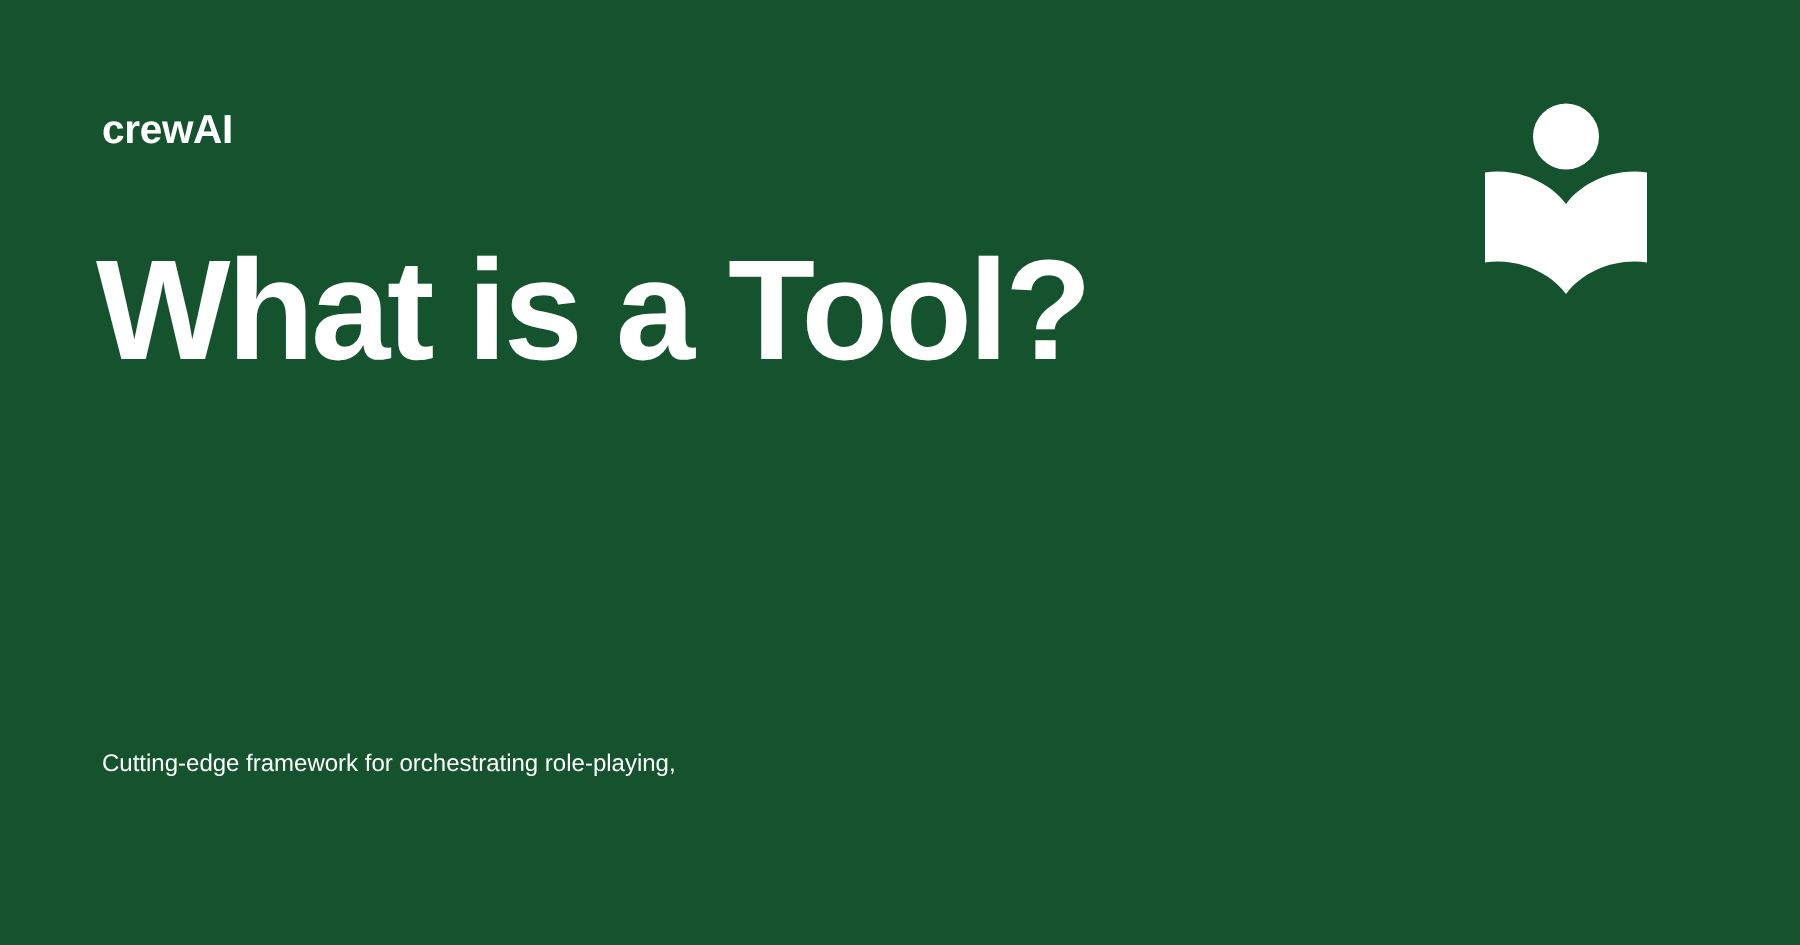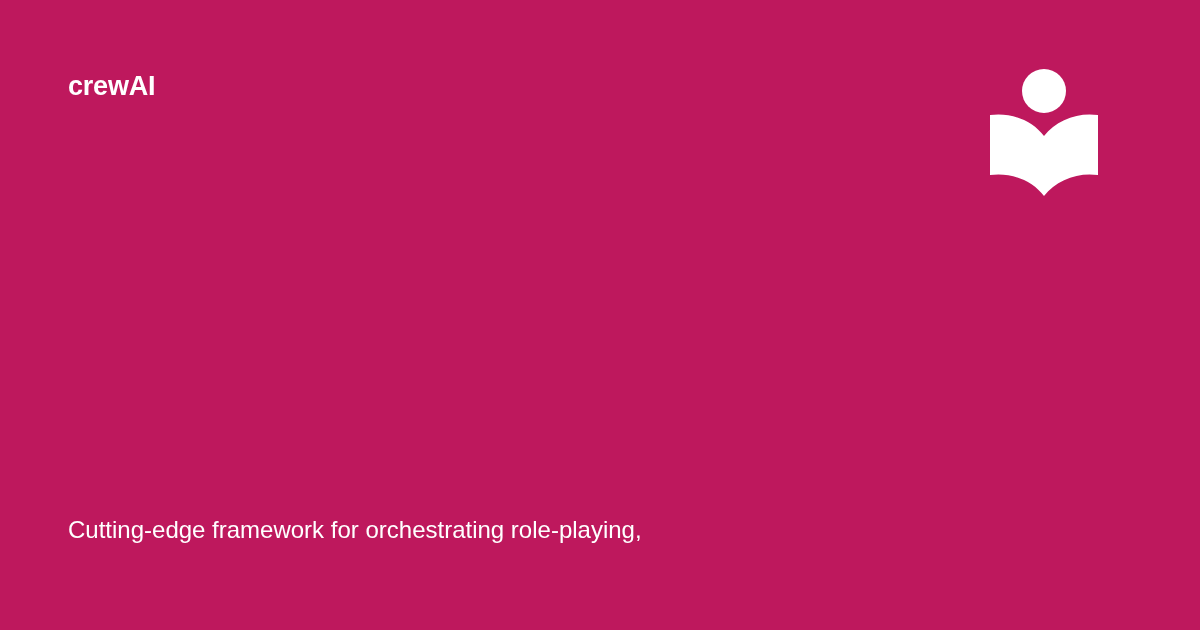--- a/index.html
+++ b/index.html
@@ -11,21 +11,21 @@
     height: 630px;
     overflow: hidden;
     font-family: "Liberation Sans", sans-serif;
     background: #ef5350;
   }
 
   .og-card {
     position: relative;
     width: 1200px;
     height: 630px;
-    background: #be185d;
+    background: #14532d;
     box-sizing: border-box;
     padding: 0;
   }
 
   
   .brand {
     position: absolute;
     left: 68px;
     top: 70px;
     font-size: 27px;
@@ -47,24 +47,24 @@
     font-weight: bold;
     line-height: 1.05;
     letter-spacing: -2.2px;
     color: #ffffff;
   }
 
   
   .description {
     position: absolute;
     left: 68px;
-    top: 512px;
+    top: 492px;
     width: 830px;
     margin: 0;
-    font-size: 24px;
+    font-size: 16px;
     font-weight: normal;
     line-height: 35px;
     color: #ffffff;
   }
   .description .desc-line {
     display: block;
     white-space: nowrap;
   }
 
   
@@ -81,20 +81,21 @@
     height: 132px;
   }
 </style>
 </head>
 <body>
 
 <div class="og-card">
 
   <div class="brand">crewAI</div>
 
+  <h1 class="headline">What is a Tool?</h1>
 
   <p class="description">
     <span class="desc-line">Cutting-edge framework for orchestrating role-playing,</span>
   </p>
 
   <div class="logo-mark">
     <svg viewBox="0 0 112 132" xmlns="http://www.w3.org/2000/svg" aria-hidden="true">
       <circle cx="56" cy="25" r="22" fill="#ffffff"></circle>
       <path d="M2 49
                C22 46 44 54 56 70

